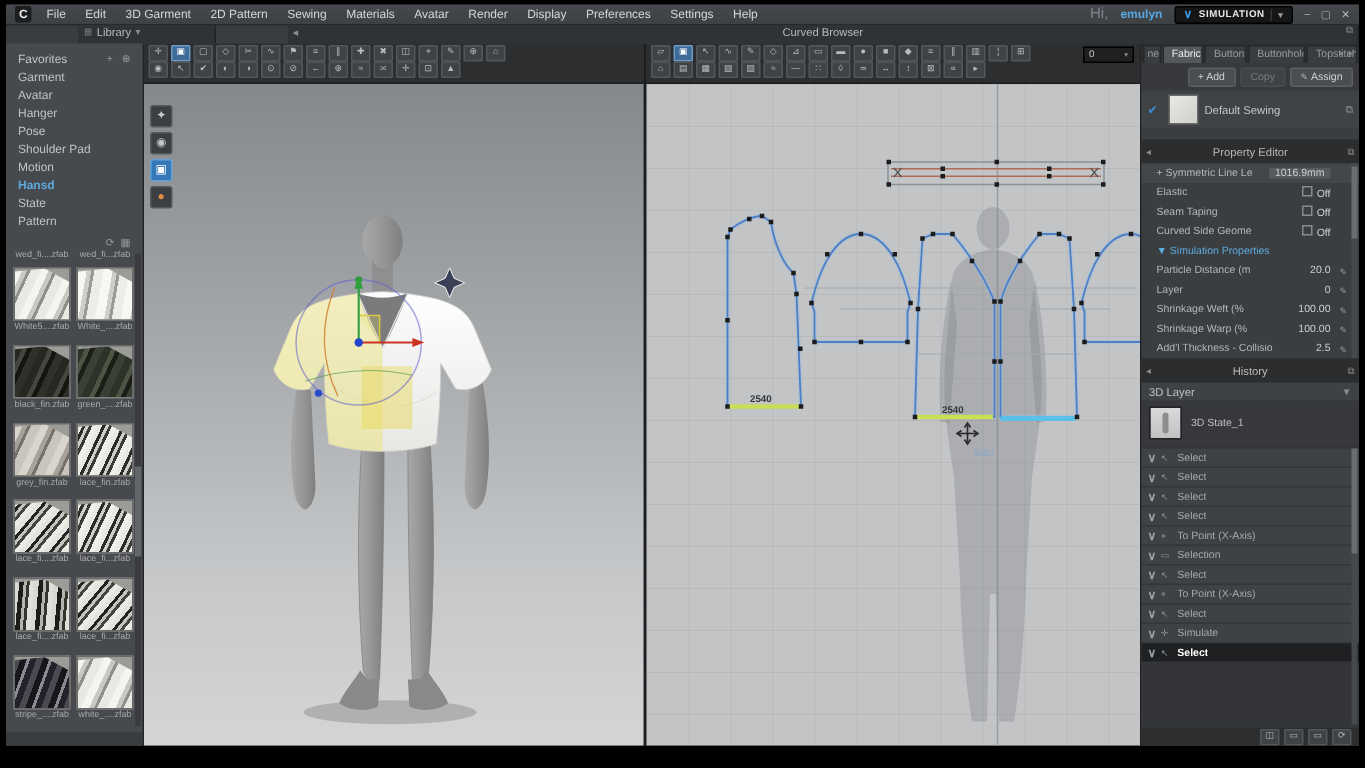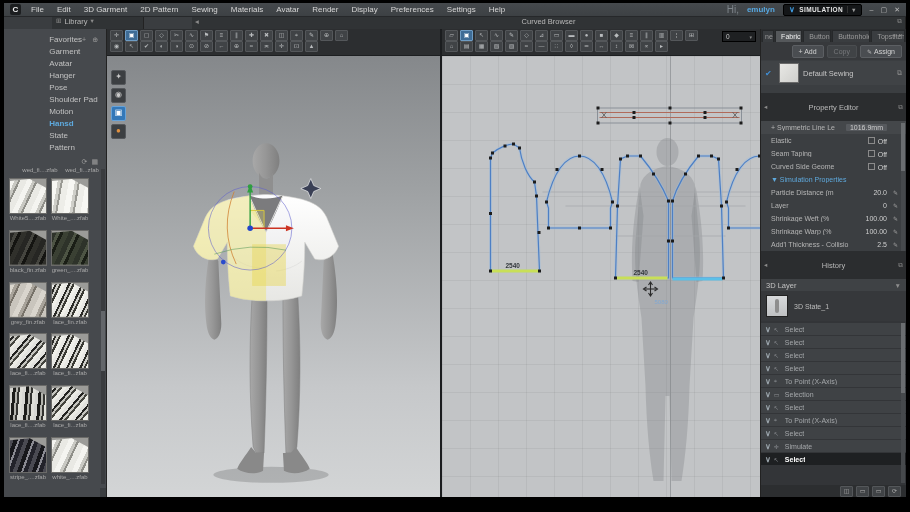--- a/index.html
+++ b/index.html
@@ -29,21 +29,21 @@
   .ph.lib{width:83px;}
   .ph.center{width:658px;justify-content:center;position:relative;background:#292b2d;color:#999;}
   .ph.center .detach{position:absolute;right:4px;}
   .ph.right{flex:1;justify-content:center;position:relative;}
   .ph.right .arrow{position:absolute;left:3px;color:#8b8b8b;}
   .ph.right .detach{position:absolute;right:3px;}
   .detach,.phicon,.caret{color:#8b8b8b;font-size:6.5px;}
 
   
   .main{display:flex;height:469px;}
-  .libpanel{width:102px;background:#46494d;position:relative;display:flex;flex-direction:column;align-items:flex-end;}
+  .libpanel{width:91px;background:#46494d;position:relative;display:flex;flex-direction:column;}
   .col3d{width:333px;display:flex;flex-direction:column;border-left:1px solid #222;}
   .col2d{flex:1;display:flex;flex-direction:column;border-left:2px solid #1b1d1f;}
   .rpanel{width:145px;background:#3b3e41;border-left:1px solid #222;display:flex;flex-direction:column;}
 
   
   .tree{padding:5px 0 2px 0;}
   .titem{height:12px;line-height:12px;padding-left:8px;color:#c2c2c2;font-size:8px;display:flex;align-items:center;}
   .titem.active{color:#5ea9dd;font-weight:bold;}
   .titem .ticons{margin-left:auto;margin-right:6px;color:#9a9a9a;font-size:7px;letter-spacing:2px;}
   .viewtools{height:11px;display:flex;justify-content:flex-end;gap:4px;padding-right:8px;color:#9a9a9a;font-size:7px;align-items:center;}
@@ -105,21 +105,21 @@
     color:#d2d2d2;font-size:7px;padding:0 6px;white-space:nowrap;}
   .obtn.dim{color:#77797c;border-color:#4a4d50;background:#404346;}
   .obtn .bicon{font-size:6px;margin-right:2px;color:#b5b5b5;}
   .fabrow{height:24px;background:#404346;margin-top:1px;display:flex;align-items:center;padding:0 4px;gap:4px;}
   .fabcheck{width:10px;color:#3f8fd6;font-size:8px;}
   .fabswatch{width:18px;height:18px;border:1px solid #6a6a6a;background:linear-gradient(135deg,#e8e8e5,#cfcfcc);}
   .fabname{font-size:7.5px;color:#c5c5c5;flex:1;overflow:hidden;white-space:nowrap;}
   .fabrow.linked .fabname{color:#5ea9dd;}
   .fabicon{color:#8d8d8d;font-size:7px;}
   .spacer8{height:8px;}
-  .peheader,.histheader{height:28px;background:#2b2d2f;color:#b9b9b9;font-size:7.5px;display:flex;
+  .peheader,.histheader{height:16px;background:#2b2d2f;color:#b9b9b9;font-size:7.5px;display:flex;
     align-items:center;justify-content:center;position:relative;}
   .peheader .arrow,.histheader .arrow{position:absolute;left:3px;color:#8b8b8b;font-size:6.5px;}
   .peheader .detach,.histheader .detach{position:absolute;right:3px;color:#8b8b8b;font-size:6.5px;}
   .perows{position:relative;}
   .prow{height:13px;display:flex;align-items:center;padding:0 8px 0 10px;gap:3px;}
   .plabel{font-size:7px;color:#b5b5b5;flex:1;overflow:hidden;white-space:nowrap;}
   .pval{font-size:7px;color:#cfcfcf;white-space:nowrap;}
   .pedit{width:8px;font-size:6px;color:#9a9a9a;text-align:right;}
   .prow.boxed{background:#44474a;}
   .prow.boxed .pval{background:#56595d;padding:0 4px;border-radius:1px;}

